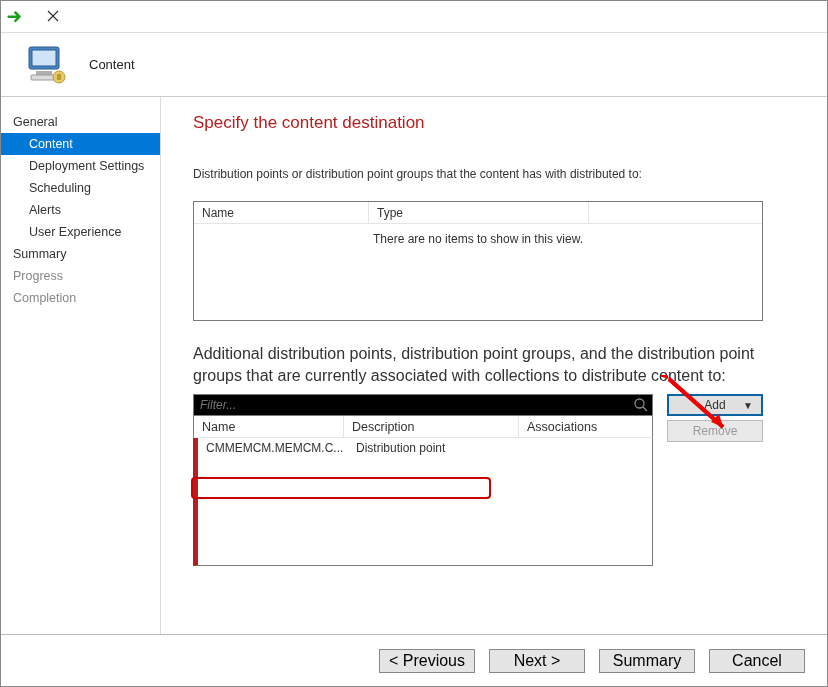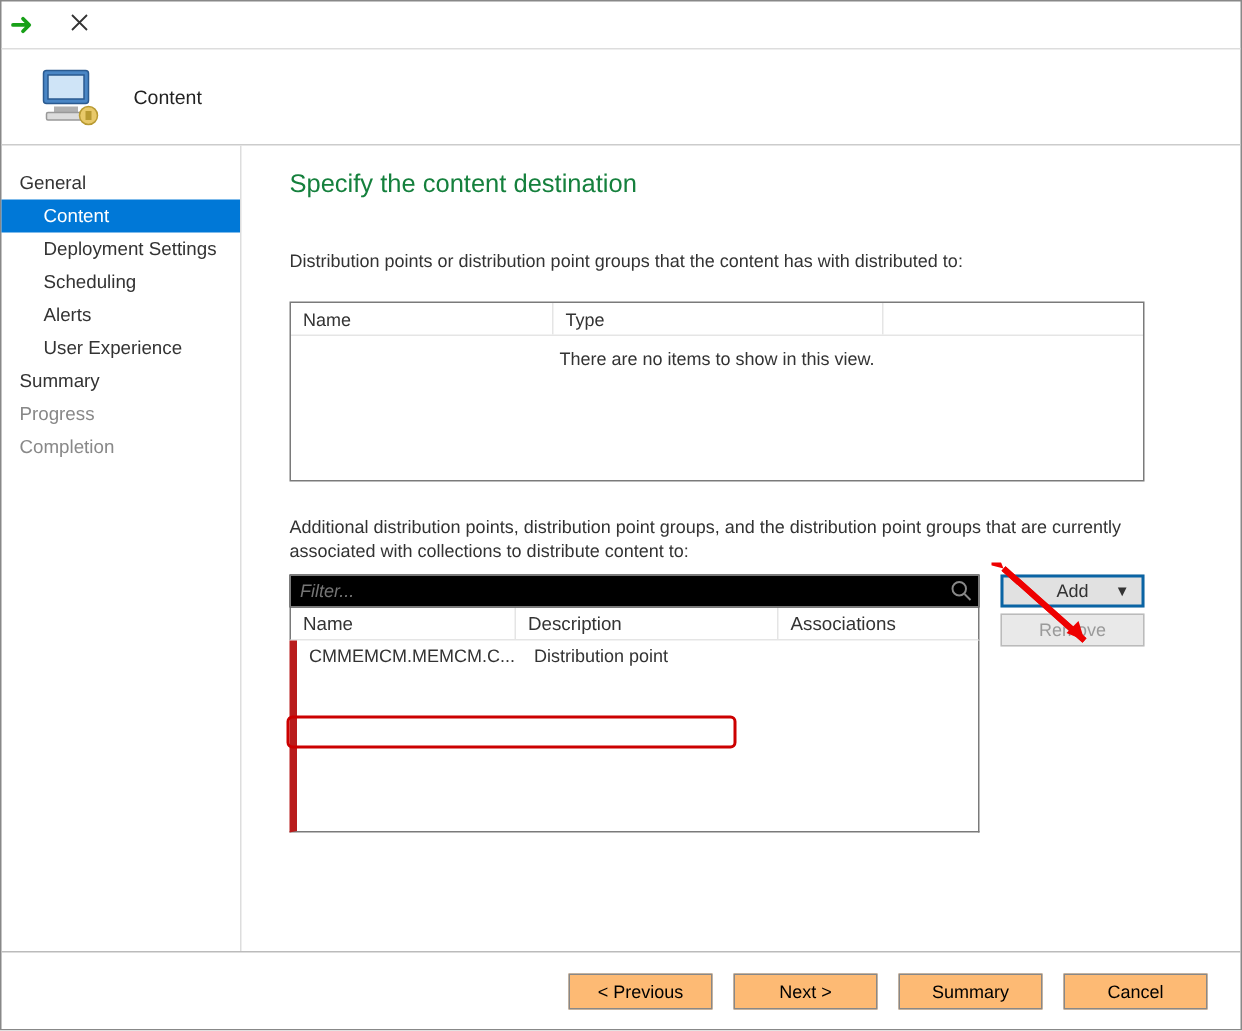--- a/index.html
+++ b/index.html
@@ -17,23 +17,23 @@
 
     .body { flex:1; display:flex; position: relative; }
     .nav { width: 160px; border-right: 1px solid #ddd; padding: 14px 0 0 0; font-size: 12.5px; color:#333; }
     .nav-item { padding: 4px 0 4px 12px; cursor: default; }
     .nav-item.group { color:#333; }
     .nav-item.sub { padding-left: 28px; }
     .nav-item.selected { background: #0078d7; color:#fff; }
     .nav-item.muted { color:#888; }
 
     .pane { flex:1; padding: 16px 30px 0 32px; font-size: 12.5px; color:#333; display:flex; flex-direction:column; }
-    .page-title { color: #15803d; font-size: 17px; margin-bottom: 34px; font-weight: 400; }
+    .page-title { color: #b91c1c; font-size: 17px; margin-bottom: 34px; font-weight: 400; }
     .para { font-size: 12px; color:#333; margin-bottom: 8px; }
-    .para2 { font-size: 12px; color:#333; margin-bottom: 8px; line-height: 1.35; }
+    .para2 { font-size: 16px; color:#333; margin-bottom: 8px; line-height: 1.35; }
 
     .table1 { border: 1px solid #7a7a7a; width: 570px; height: 120px; margin-top: 12px; margin-bottom: 22px; }
     .table1-head { height: 22px; display:flex; align-items:center; font-size: 12px; color:#333; border-bottom: 1px solid #e5e5e5; }
     .th { padding-left: 8px; border-right: 1px solid #e5e5e5; height: 100%; display:flex; align-items:center; }
     .t1-empty { text-align:center; font-size: 12px; color:#333; padding-top: 8px; }
 
     .row-flex { display:flex; width: 570px; gap: 14px; align-items:center; }
     .filter-wrap { position: relative; flex:1; }
     .filter-input { width: 100%; height: 22px; border: 1px solid #7a7a7a; padding: 0 24px 0 6px; font-size: 12px; font-style: italic; color:#888; background:#000000; }
     .filter-search-icon { position:absolute; right:4px; top:3px; width:16px; height:16px; color:#888; }
@@ -46,21 +46,21 @@
     .table2-wrap { flex:1; }
     .table2-head-row { height: 22px; display:flex; align-items:center; border-left:1px solid #7a7a7a; border-right:1px solid #7a7a7a; border-bottom:1px solid #e5e5e5; }
     .table2-body { border-left:5px solid #b91c1c; border-right:1px solid #7a7a7a; border-bottom:1px solid #7a7a7a; height: 128px; padding-top:0; }
     .table2-row { height: 20px; display:flex; align-items:center; font-size:12px; }
     .td { padding-left:8px; }
     .hl-outline { border: 2px solid #c00; border-radius: 4px; position:absolute; pointer-events:none; }
 
     .arrow-annot { position:absolute; pointer-events:none; }
 
     .footer { height: 52px; border-top: 1px solid #bbb; display:flex; align-items:center; justify-content:flex-end; padding-right: 22px; gap: 14px; }
-    .fbtn { width: 96px; height: 24px; border: 1px solid #888; background:#fdba74; font-size:12px; display:flex; align-items:center; justify-content:center; }
+    .fbtn { width: 96px; height: 24px; border: 1px solid #888; background:#e5e5e5; font-size:16px; display:flex; align-items:center; justify-content:center; }
     .right-col { display:flex; flex-direction:column; align-items:flex-end; }
   </style>
 </head>
 <body>
 
 <div class="window">
 
   <div class="titlebar">
     <span class="title-icon">
       <svg viewBox="0 0 24 16">

